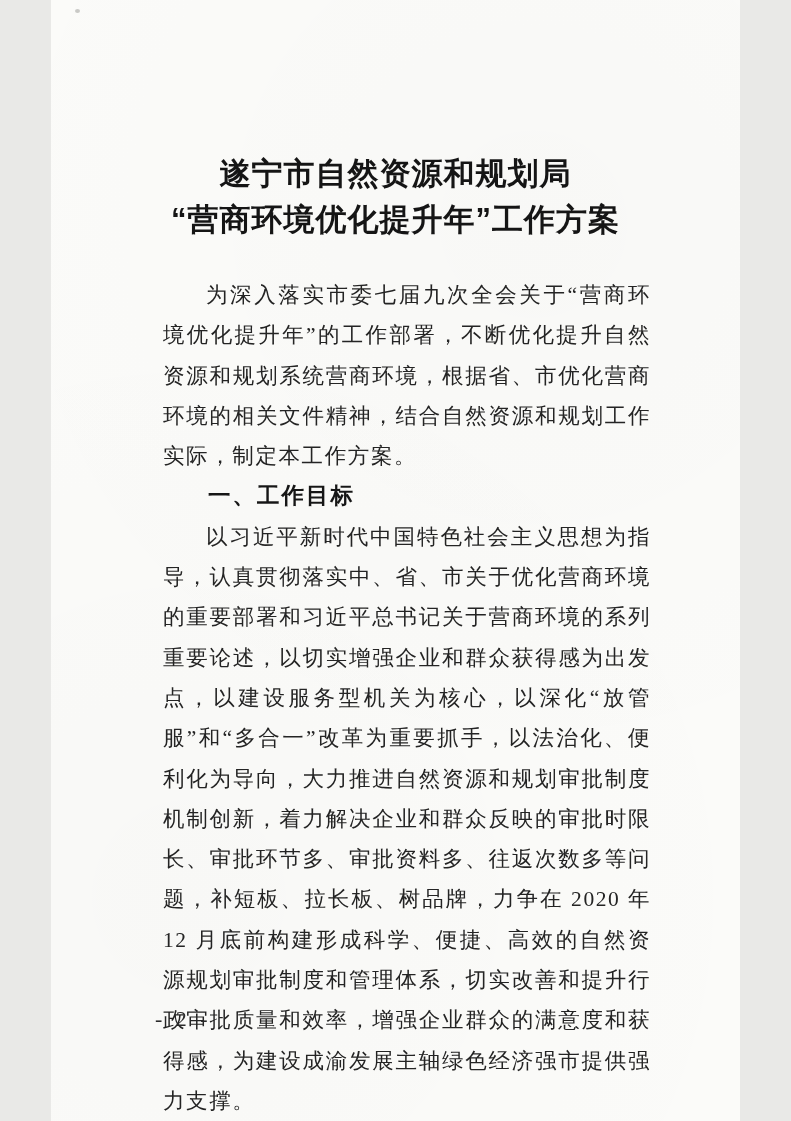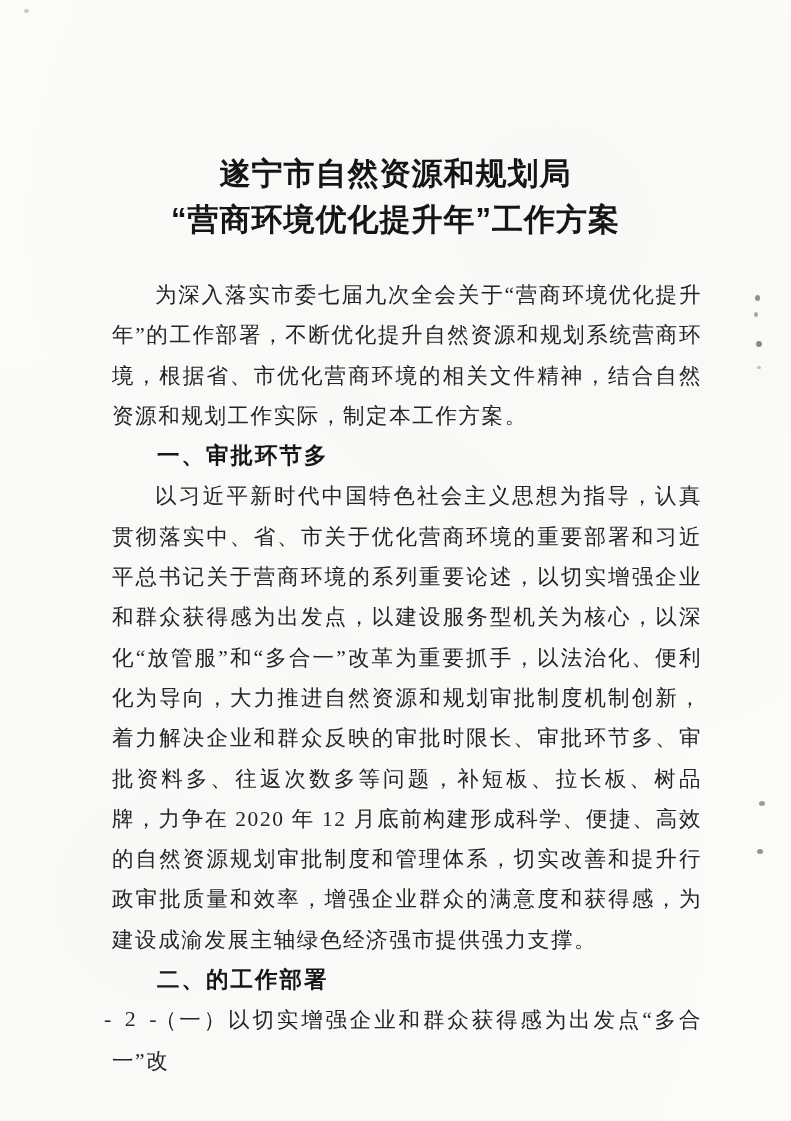--- a/index.html
+++ b/index.html
@@ -2,21 +2,21 @@
 <html><head>
 <meta charset="utf-8">
 <style>
   html, body {
     margin: 0;
     padding: 0;
     background: #e9e9e7;
   }
   .page {
     position: relative;
-    width: 791px;
+    width: 689px;
     height: 1121px;
     margin: 0 auto;
     background: #fbfbf9;
     background-image:
       radial-gradient(circle at 70% 20%, rgba(0,0,0,0.012), transparent 60%),
       radial-gradient(circle at 20% 80%, rgba(0,0,0,0.012), transparent 60%);
     overflow: hidden;
     font-family: "Liberation Serif", "DejaVu Serif", serif;
     color: #1e1e1e;
   }
@@ -81,21 +81,21 @@
 
 <div class="page">
 
   <div class="title-block">
     <div>遂宁市自然资源和规划局</div>
     <div>“营商环境优化提升年”工作方案</div>
   </div>
 
   <div class="content">
     <p class="body-para">为深入落实市委七届九次全会关于“营商环境优化提升年”的工作部署，不断优化提升自然资源和规划系统营商环境，根据省、市优化营商环境的相关文件精神，结合自然资源和规划工作实际，制定本工作方案。</p>
-    <h2 class="section-heading">一、审批环节多</h2>
+    <h2 class="section-heading">一、工作目标</h2>
     <p class="body-para">以习近平新时代中国特色社会主义思想为指导，认真贯彻落实中、省、市关于优化营商环境的重要部署和习近平总书记关于营商环境的系列重要论述，以切实增强企业和群众获得感为出发点，以建设服务型机关为核心，以深化“放管服”和“多合一”改革为重要抓手，以法治化、便利化为导向，大力推进自然资源和规划审批制度机制创新，着力解决企业和群众反映的审批时限长、审批环节多、审批资料多、往返次数多等问题，补短板、拉长板、树品牌，力争在 2020 年 12 月底前构建形成科学、便捷、高效的自然资源规划审批制度和管理体系，切实改善和提升行政审批质量和效率，增强企业群众的满意度和获得感，为建设成渝发展主轴绿色经济强市提供强力支撑。</p>
     <h2 class="section-heading">二、的工作部署</h2>
     <p class="body-para">（一）以切实增强企业和群众获得感为出发点“多合一”改</p>
   </div>
 
   <div class="page-number">- 2 -</div>
 
   <div class="speck s1"></div>
   <div class="speck s2"></div>
   <div class="speck s3"></div>

